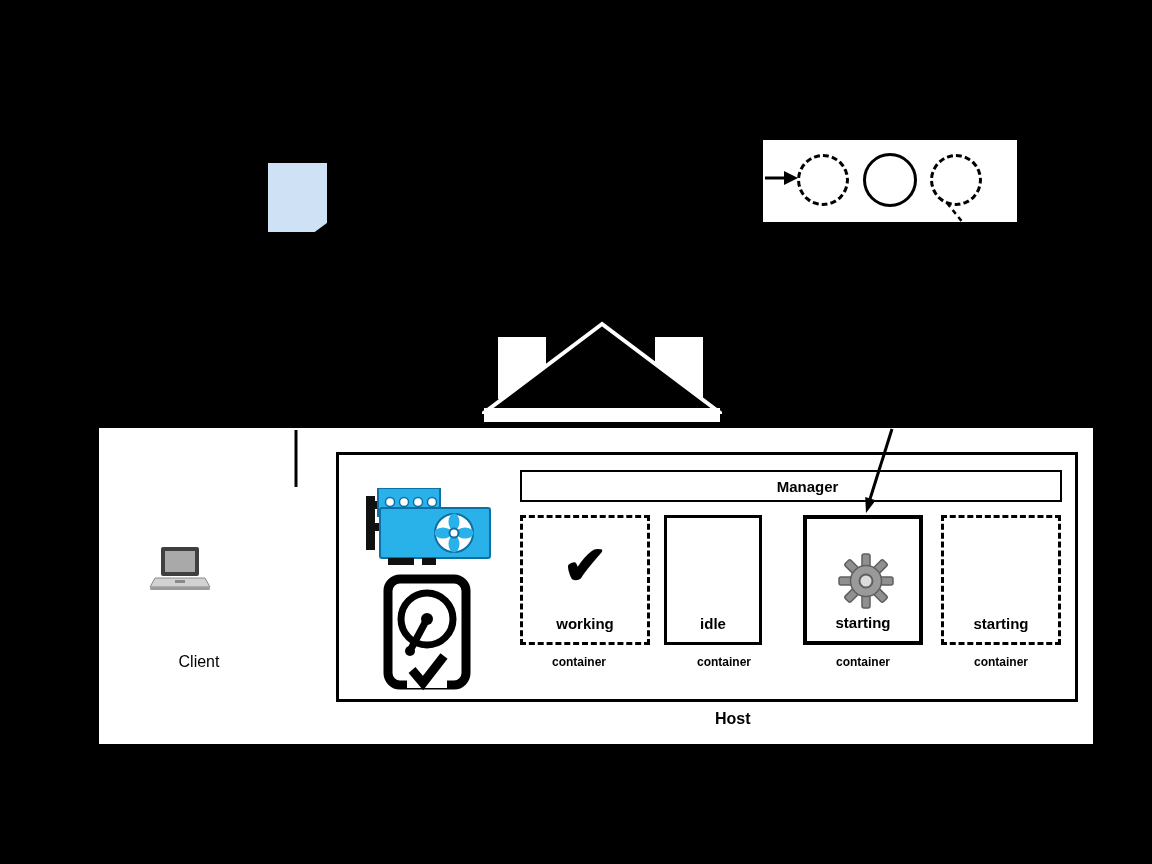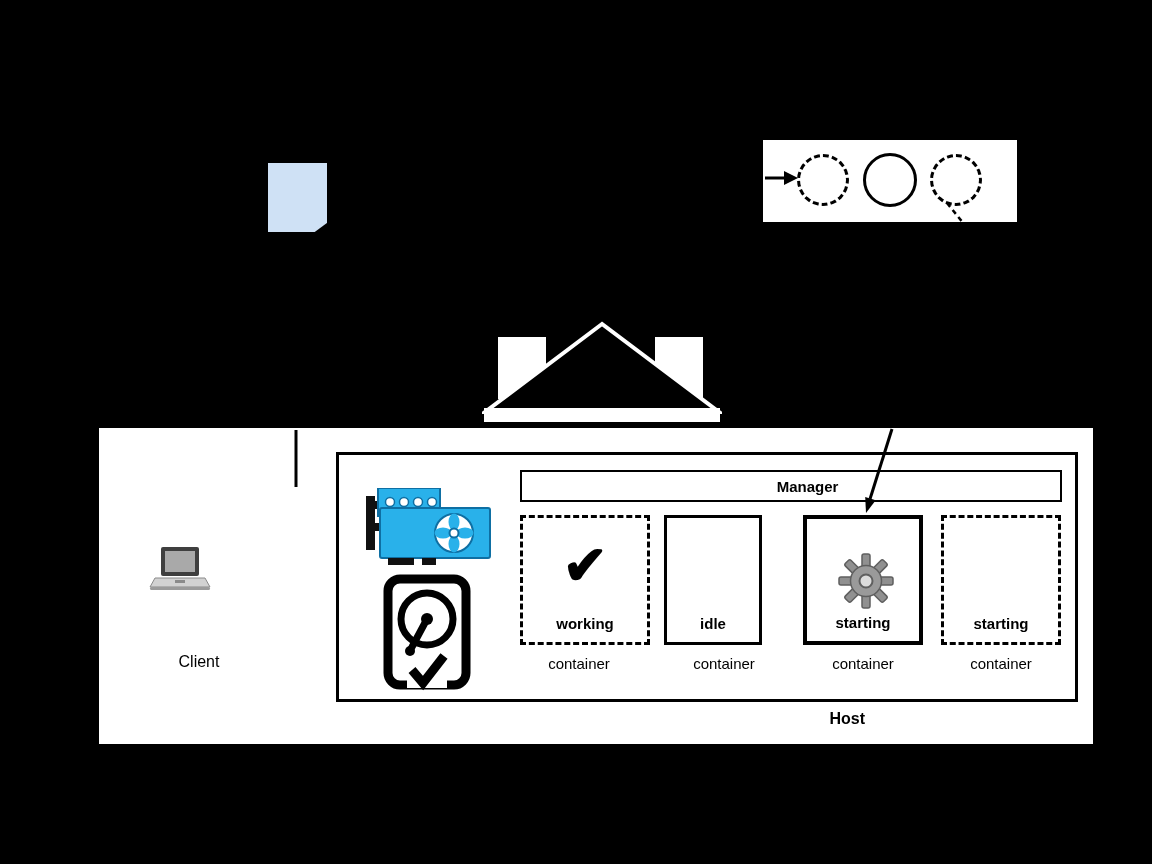--- a/index.html
+++ b/index.html
@@ -24,39 +24,39 @@
   .c2 { left:100px; top:13px; width:54px; height:54px; border:3px solid  #000; }
   .c3 { left:167px; top:14px; width:52px; height:52px; border:3px dashed #000; }
 
   
   .house { left:482px; top:320px; width:240px; height:104px; }
 
   
   .host { left:99px; top:428px; width:994px; height:316px; background:#fff; }
   .client-label { position:absolute; left:20px; top:225px; width:160px; text-align:center; font-size:16px; }
   .laptop { position:absolute; left:49px; top:118px; }
-  .host-label { position:absolute; left:616px; top:282px; width:150px; text-align:right; font-weight:bold; font-size:16px; }
+  .host-label { position:absolute; left:616px; top:282px; width:150px; text-align:left; font-weight:bold; font-size:16px; }
 
   
   .inner { position:absolute; left:237px; top:24px; width:742px; height:250px; border:3px solid #000; background:#fff; }
   .manager { position:absolute; left:181px; top:15px; width:542px; height:32px; border:2px solid #000;
              display:flex; align-items:center; justify-content:center; font-weight:bold; font-size:15px;padding-left:33px; }
   .gpu { position:absolute; left:27px; top:33px; }
   .hdd { position:absolute; left:42px; top:119px; }
 
   .cbox { position:absolute; top:60px; height:130px; background:#fff; }
   .b1 { left:181px; width:130px; border:3px dashed #000; }
   .b2 { left:325px; width:98px; border:3px solid  #000; }
   .b3 { left:464px; width:120px; border:4px solid  #000; }
   .b4 { left:602px; width:120px; border:3px dashed #000; }
   .state { position:absolute; left:0; right:0; bottom:10px; text-align:center; font-weight:bold; font-size:15px; }
   .check { position:absolute; left:0; right:0; top:20px; text-align:center; font-size:54px; font-weight:bold; line-height:1; }
   .gearwrap { position:absolute; left:31px; top:34px; width:56px; height:56px; }
 
-  .caption { position:absolute; top:200px; text-align:center; font-weight:normal; font-size:15px; }
+  .caption { position:absolute; top:200px; text-align:center; font-weight:bold; font-size:12px; }
   .cap1 { left:175px; width:130px; }
   .cap2 { left:325px; width:120px; }
   .cap3 { left:464px; width:120px; }
   .cap4 { left:602px; width:120px; }
 
   .overlay { position:absolute; left:0; top:0; pointer-events:none; }
 </style>
 </head>
 <body>
 

